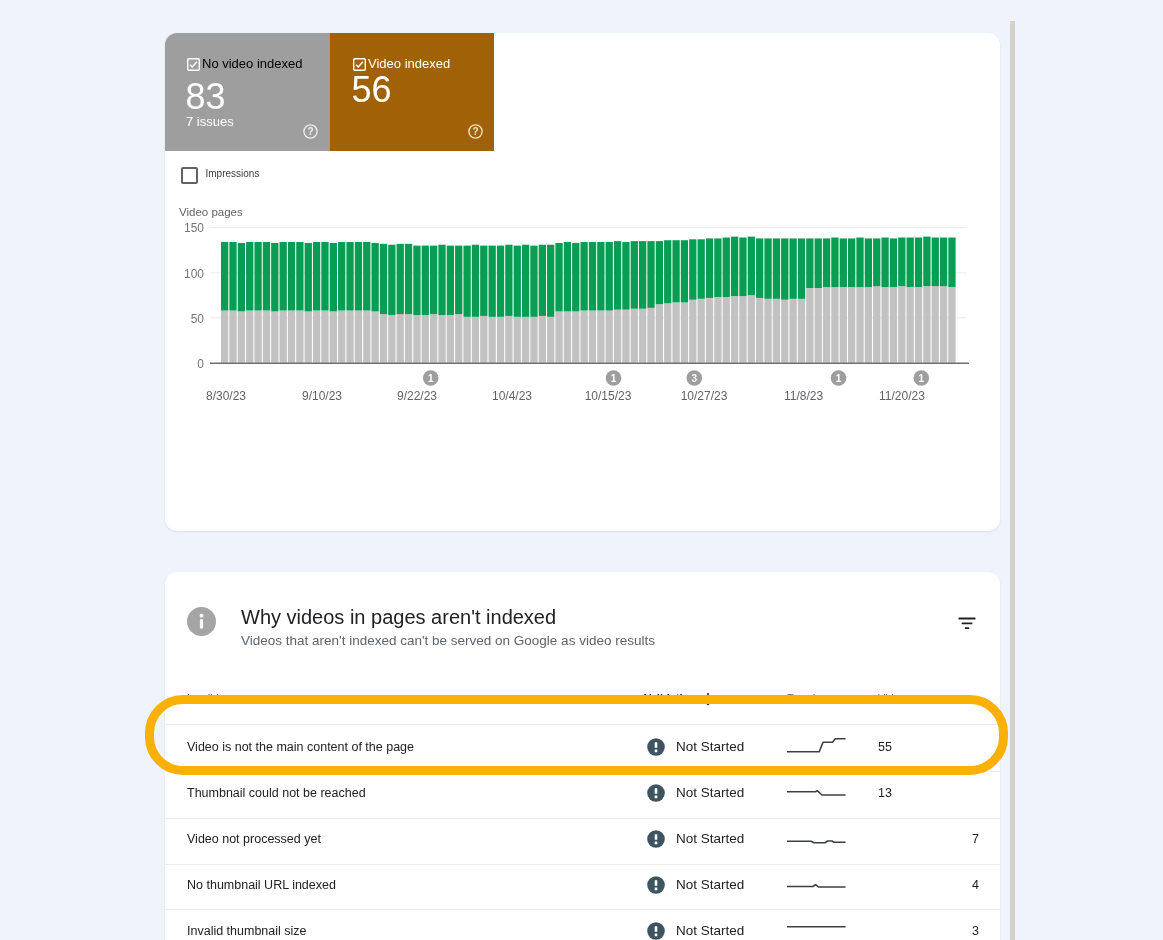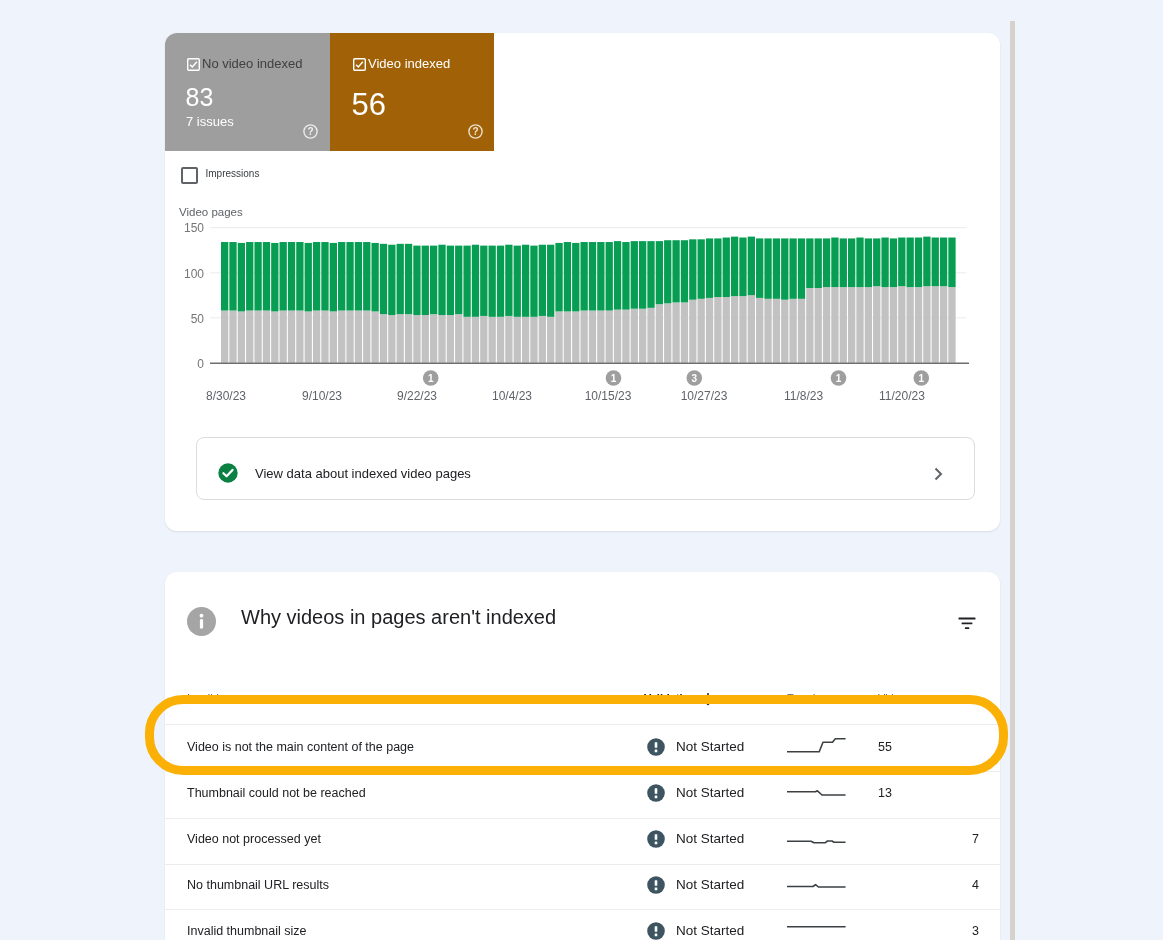--- a/index.html
+++ b/index.html
@@ -11,36 +11,36 @@
 </style></head>
 <body>
 
 <div class="card" style="left:165px;top:33px;width:835px;height:498px">
 
   <div class="abs" style="left:0;top:0;width:165px;height:118px;background:#9e9e9e;border-top-left-radius:12px">
     <div class="abs" style="left:21.5px;top:24px"><svg width="13" height="13" viewBox="0 0 13 13">
           <rect x="0.7" y="0.7" width="11.6" height="11.6" rx="1.2" fill="none" stroke="#fff" stroke-width="1.4"></rect>
           <path d="M3.1,6.7 L5.3,9 L9.9,3.8" fill="none" stroke="#fff" stroke-width="1.4"></path>
         </svg></div>
-    <div class="abs" style="left:37px;top:22.5px;font-size:13px;color:#404040">No video indexed</div>
-    <div class="abs" style="left:20.5px;top:47px;font-size:25px;line-height:34px;color:#fff">83</div>
+    <div class="abs" style="left:37px;top:22.5px;font-size:13px;color:#000000">No video indexed</div>
+    <div class="abs" style="left:20.5px;top:47px;font-size:36px;line-height:34px;color:#fff">83</div>
     <div class="abs" style="left:21px;top:81px;font-size:13px;color:#fff">7 issues</div>
     <div class="abs" style="left:137.5px;top:91.3px"><svg width="15" height="15" viewBox="0 0 15 15">
           <circle cx="7.5" cy="7.5" r="6.6" fill="none" stroke="rgba(255,255,255,0.8)" stroke-width="1.4"></circle>
           <text x="7.5" y="11.3" text-anchor="middle" font-size="10" font-weight="bold" fill="rgba(255,255,255,0.85)" font-family="Liberation Sans,sans-serif">?</text>
         </svg></div>
   </div>
 
   <div class="abs" style="left:165px;top:0;width:164px;height:118px;background:#a16207">
     <div class="abs" style="left:22.5px;top:24px"><svg width="13" height="13" viewBox="0 0 13 13">
           <rect x="0.7" y="0.7" width="11.6" height="11.6" rx="1.2" fill="none" stroke="#fff" stroke-width="1.4"></rect>
           <path d="M3.1,6.7 L5.3,9 L9.9,3.8" fill="none" stroke="#fff" stroke-width="1.4"></path>
         </svg></div>
     <div class="abs" style="left:38px;top:22.5px;font-size:13px;color:#fff">Video indexed</div>
-    <div class="abs" style="left:21.5px;top:55px;font-size:31px;line-height:34px;color:#fff">56</div>
+    <div class="abs" style="left:21.5px;top:40px;font-size:36px;line-height:34px;color:#fff">56</div>
     <div class="abs" style="left:137.5px;top:91.3px"><svg width="15" height="15" viewBox="0 0 15 15">
           <circle cx="7.5" cy="7.5" r="6.6" fill="none" stroke="rgba(255,255,255,0.8)" stroke-width="1.4"></circle>
           <text x="7.5" y="11.3" text-anchor="middle" font-size="10" font-weight="bold" fill="rgba(255,255,255,0.85)" font-family="Liberation Sans,sans-serif">?</text>
         </svg></div>
   </div>
 
   <div class="abs" style="left:15.5px;top:134px;width:17px;height:17px;border:2px solid #5f6368;border-radius:2px"></div>
   <div class="abs" style="left:40.5px;top:135px;font-size:10px;color:#3c4043">Impressions</div>
 
   <svg width="835" height="215" style="position:absolute;left:0;top:162px">
@@ -254,40 +254,31 @@
 <text x="61.0" y="205" text-anchor="middle" font-size="12" fill="#5f6368">8/30/23</text>
 <text x="157.0" y="205" text-anchor="middle" font-size="12" fill="#5f6368">9/10/23</text>
 <text x="252.0" y="205" text-anchor="middle" font-size="12" fill="#5f6368">9/22/23</text>
 <text x="347.0" y="205" text-anchor="middle" font-size="12" fill="#5f6368">10/4/23</text>
 <text x="443.0" y="205" text-anchor="middle" font-size="12" fill="#5f6368">10/15/23</text>
 <text x="539.0" y="205" text-anchor="middle" font-size="12" fill="#5f6368">10/27/23</text>
 <text x="638.5" y="205" text-anchor="middle" font-size="12" fill="#5f6368">11/8/23</text>
 <text x="737.0" y="205" text-anchor="middle" font-size="12" fill="#5f6368">11/20/23</text>
 </svg>
 
-  <div class="abs" style="left:31px;top:404px;width:779px;height:63px;border:1px solid #dadce0;border-radius:8px">
-    <svg class="abs" style="left:21px;top:25px" width="20" height="20" viewBox="0 0 20 20">
-      <circle cx="10" cy="10" r="9.7" fill="#0b8043"></circle>
-      <path d="M5.4,10.2 L8.6,13.3 L14.5,6.9" fill="none" stroke="#fff" stroke-width="2.2" stroke-linecap="round" stroke-linejoin="round"></path>
-    </svg>
-    <div class="abs" style="left:58px;top:28px;font-size:13px;color:#202124">View data about indexed video pages</div>
-    <svg class="abs" style="left:737px;top:28.5px" width="9" height="14" viewBox="0 0 9 14">
-      <path d="M1.5,1.5 L7,7 L1.5,12.5" fill="none" stroke="#5f6368" stroke-width="2"></path>
-    </svg>
-  </div>
 </div>
 
 <div class="card" style="left:165px;top:572px;width:835px;height:410px;border-bottom-left-radius:0;border-bottom-right-radius:0">
 
   <svg class="abs" style="left:21.5px;top:34.5px" width="29" height="29" viewBox="0 0 29 29">
     <circle cx="14.5" cy="14.5" r="14.5" fill="#a5a5a5"></circle>
     <circle cx="14.5" cy="8.7" r="1.9" fill="#fff"></circle>
     <rect x="12.9" y="12.1" width="3.2" height="9.6" rx="1.4" fill="#fff"></rect>
   </svg>
   <div class="abs" style="left:76px;top:33.5px;font-size:20px;color:#202124">Why videos in pages aren't indexed</div>
+  <div class="abs" style="left:76px;top:60.5px;font-size:13.5px;color:#5f6368">Videos that aren't indexed can't be served on Google as video results</div>
 
   <svg class="abs" style="left:793px;top:45px" width="18" height="13" viewBox="0 0 18 13">
     <g fill="#202124">
         <rect x="0.5" y="0.6" width="17" height="1.9" rx="0.5"></rect>
     <rect x="3.6" y="5.4" width="10.8" height="1.9" rx="0.5"></rect>
     <rect x="6.9" y="10.2" width="4.4" height="1.9" rx="0.5"></rect>
       </g>
   </svg>
 
   <div class="abs" style="left:22px;top:120px;font-size:11px;color:#5f6368">Invalid</div>
@@ -329,21 +320,21 @@
 <div style="position:absolute;top:258px;left:482px;width:18px;height:18px"><svg width="18" height="18" viewBox="0 0 18 18">
         <circle cx="9" cy="9" r="8.8" fill="#3e5561"></circle>
         <rect x="7.7" y="4.3" width="2.6" height="5.5" rx="0.5" fill="#fff"></rect>
         <rect x="7.7" y="11.5" width="2.6" height="2.7" rx="0.5" fill="#fff"></rect>
       </svg></div>
 <div class="rt" style="top:258px;left:511px;font-size:13.5px;line-height:18px">Not Started</div>
 <div style="position:absolute;top:257px;left:622px;width:60px;height:20px"><svg width="60" height="20" viewBox="0 0 60 20">
         <path d="M0.5,12.2 H24 L27,13.8 H38 L40.5,12 H45 L47,13.2 H58" fill="none" stroke="#3c4043" stroke-width="1.6" stroke-linejoin="round" stroke-linecap="round"></path>
       </svg></div>
 <div class="rt" style="top:259px;left:713px;width:101px;text-align:right">7</div>
-<div class="rt" style="top:305px;left:22px">No thumbnail URL results</div>
+<div class="rt" style="top:305px;left:22px">No thumbnail URL indexed</div>
 <div style="position:absolute;top:304px;left:482px;width:18px;height:18px"><svg width="18" height="18" viewBox="0 0 18 18">
         <circle cx="9" cy="9" r="8.8" fill="#3e5561"></circle>
         <rect x="7.7" y="4.3" width="2.6" height="5.5" rx="0.5" fill="#fff"></rect>
         <rect x="7.7" y="11.5" width="2.6" height="2.7" rx="0.5" fill="#fff"></rect>
       </svg></div>
 <div class="rt" style="top:304px;left:511px;font-size:13.5px;line-height:18px">Not Started</div>
 <div style="position:absolute;top:303px;left:622px;width:60px;height:20px"><svg width="60" height="20" viewBox="0 0 60 20">
         <path d="M0.5,11.5 H26 L28.5,9.6 L31.5,12 H58" fill="none" stroke="#3c4043" stroke-width="1.6" stroke-linejoin="round" stroke-linecap="round"></path>
       </svg></div>
 <div class="rt" style="top:305px;left:713px;width:101px;text-align:right">4</div>

